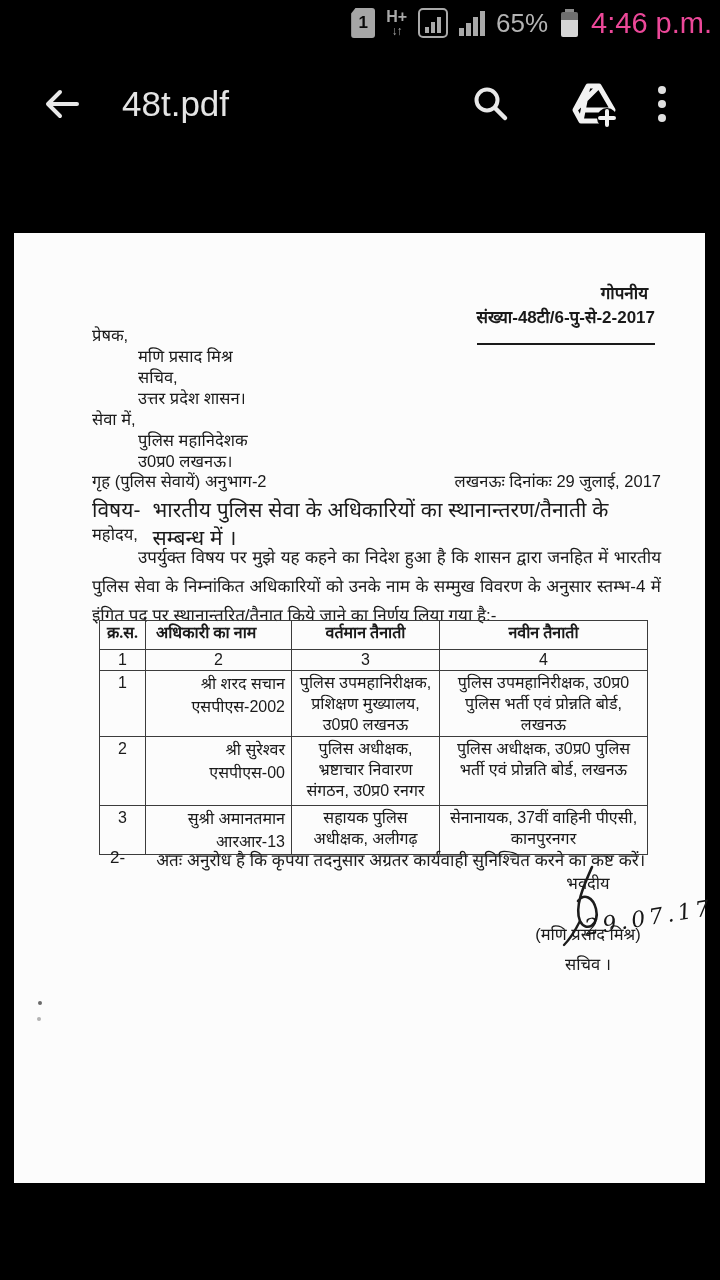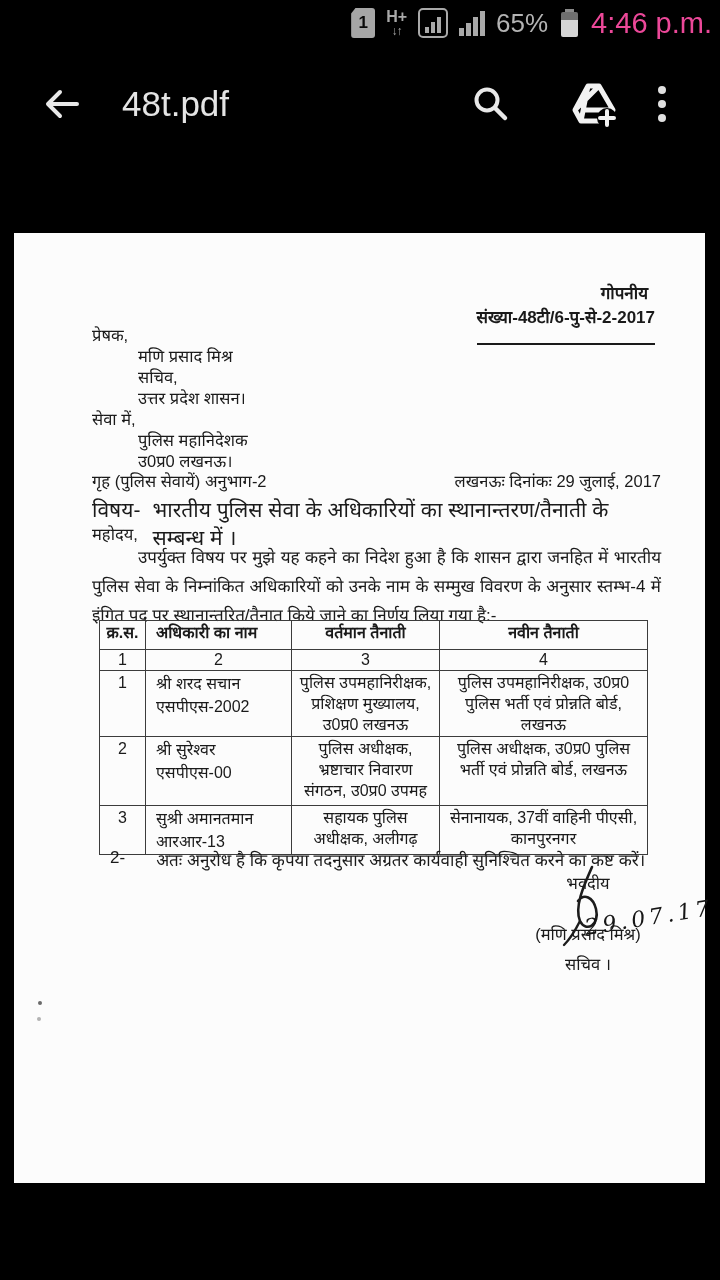--- a/index.html
+++ b/index.html
@@ -56,25 +56,25 @@
   .subj-row{top:262px;left:78px;right:44px;display:flex;gap:12px;font-size:21px;}
   .salut{top:289px;left:78px;font-size:16.5px;}
   .bodypara{top:310px;left:78px;right:44px;text-align:justify;text-indent:46px;
     line-height:29px;font-size:17px;}
 
   
   .ttable{position:absolute;top:387px;left:85px;border-collapse:collapse;
     table-layout:fixed;width:548px;font-size:16px;}
   .ttable td,.ttable th{border:1.8px solid #3c3c3c;padding:1px 6px;
     vertical-align:top;line-height:21px;overflow:hidden;}
-  .ttable th{font-weight:bold;text-align:center;height:26px;}
+  .ttable th{font-weight:bold;text-align:center;height:26px;font-family:Liberation Serif, serif;}
   .ttable th.lft{text-align:left;padding-left:10px;}
   .numrow td{text-align:center;height:18px;line-height:18px;}
   .ttable td.sno{text-align:center;}
-  .ttable td.nm{text-align:left;padding-left:10px;line-height:23px;}
+  .ttable td.nm{text-align:right;padding-left:10px;line-height:23px;}
   .ttable td.ctr{text-align:center;}
   .r1 td{height:62px;} .r2 td{height:66px;} .r3 td{height:42px;}
 
   .point2{top:615px;left:96px;right:40px;display:flex;gap:31px;font-size:17px;}
   .sigblock{top:638px;left:474px;width:200px;text-align:center;font-size:16.5px;}
   .sigblock .closing{margin-bottom:0;}
   .sigblock .signatory{margin-top:28px;}
   .sigblock .desig{margin-top:7px;}
   .handwriting{top:630px;left:520px;width:200px;height:95px;pointer-events:none;}
   .speck{width:4px;height:4px;border-radius:50%;background:#6a6a6a;}
@@ -197,21 +197,21 @@
       </td>
       <td class="ctr">पुलिस उपमहानिरीक्षक, प्रशिक्षण मुख्यालय, उ0प्र0 लखनऊ</td>
       <td class="ctr">पुलिस उपमहानिरीक्षक, उ0प्र0 पुलिस भर्ती एवं प्रोन्नति बोर्ड, लखनऊ</td>
     </tr>
     <tr class="r2">
       <td class="sno">2</td>
       <td class="nm">
         <div>श्री सुरेश्वर</div>
         <div>एसपीएस-00</div>
       </td>
-      <td class="ctr">पुलिस अधीक्षक, भ्रष्टाचार निवारण संगठन, उ0प्र0 उपमह</td>
+      <td class="ctr">पुलिस अधीक्षक, भ्रष्टाचार निवारण संगठन, उ0प्र0 रनगर</td>
       <td class="ctr">पुलिस अधीक्षक, उ0प्र0 पुलिस भर्ती एवं प्रोन्नति बोर्ड, लखनऊ</td>
     </tr>
     <tr class="r3">
       <td class="sno">3</td>
       <td class="nm">
         <div>सुश्री अमानतमान</div>
         <div>आरआर-13</div>
       </td>
       <td class="ctr">सहायक पुलिस अधीक्षक, अलीगढ़</td>
       <td class="ctr">सेनानायक, 37वीं वाहिनी पीएसी, कानपुरनगर</td>

